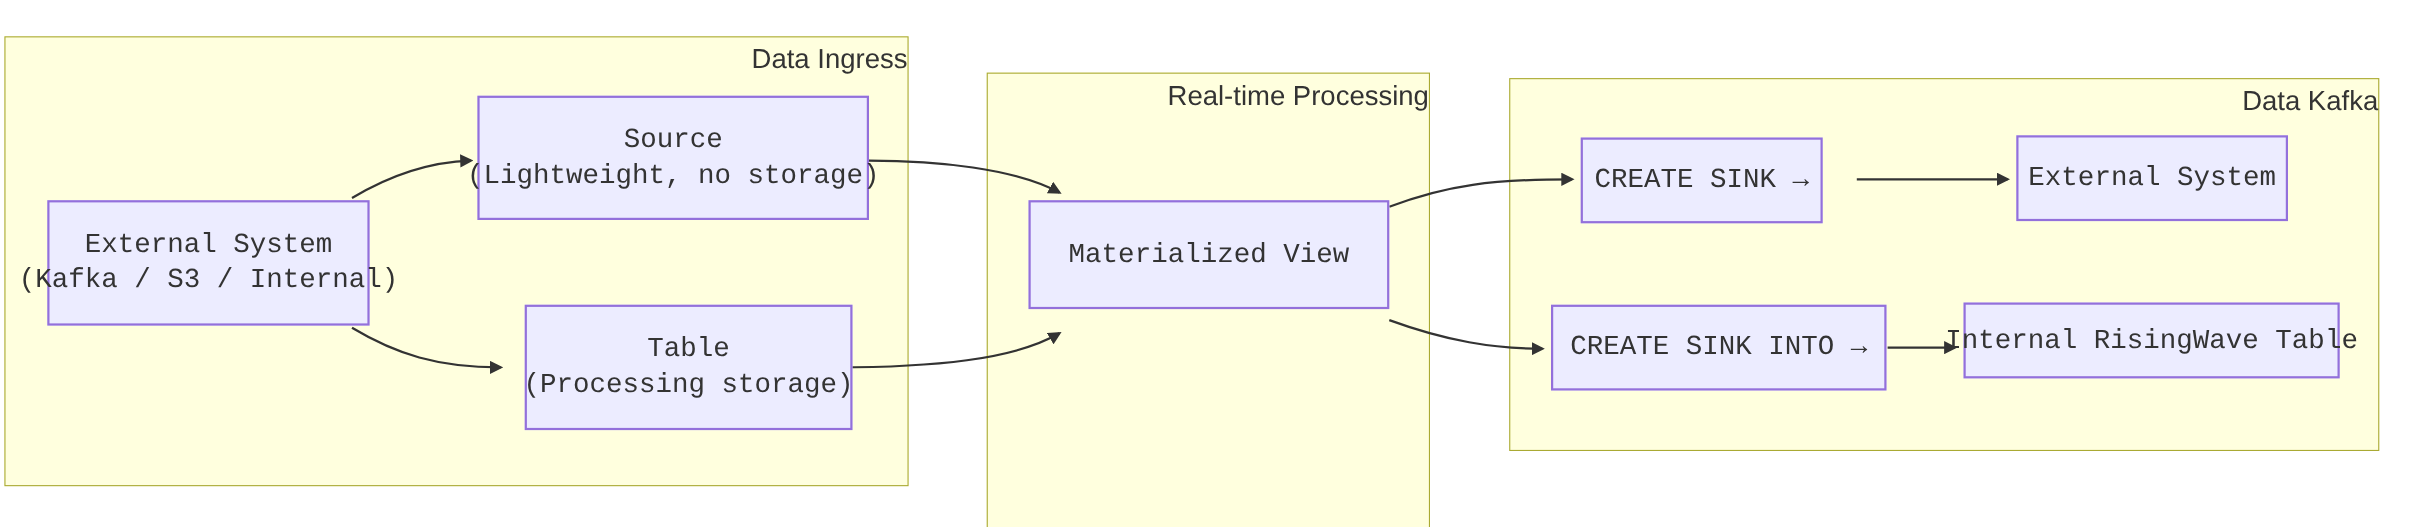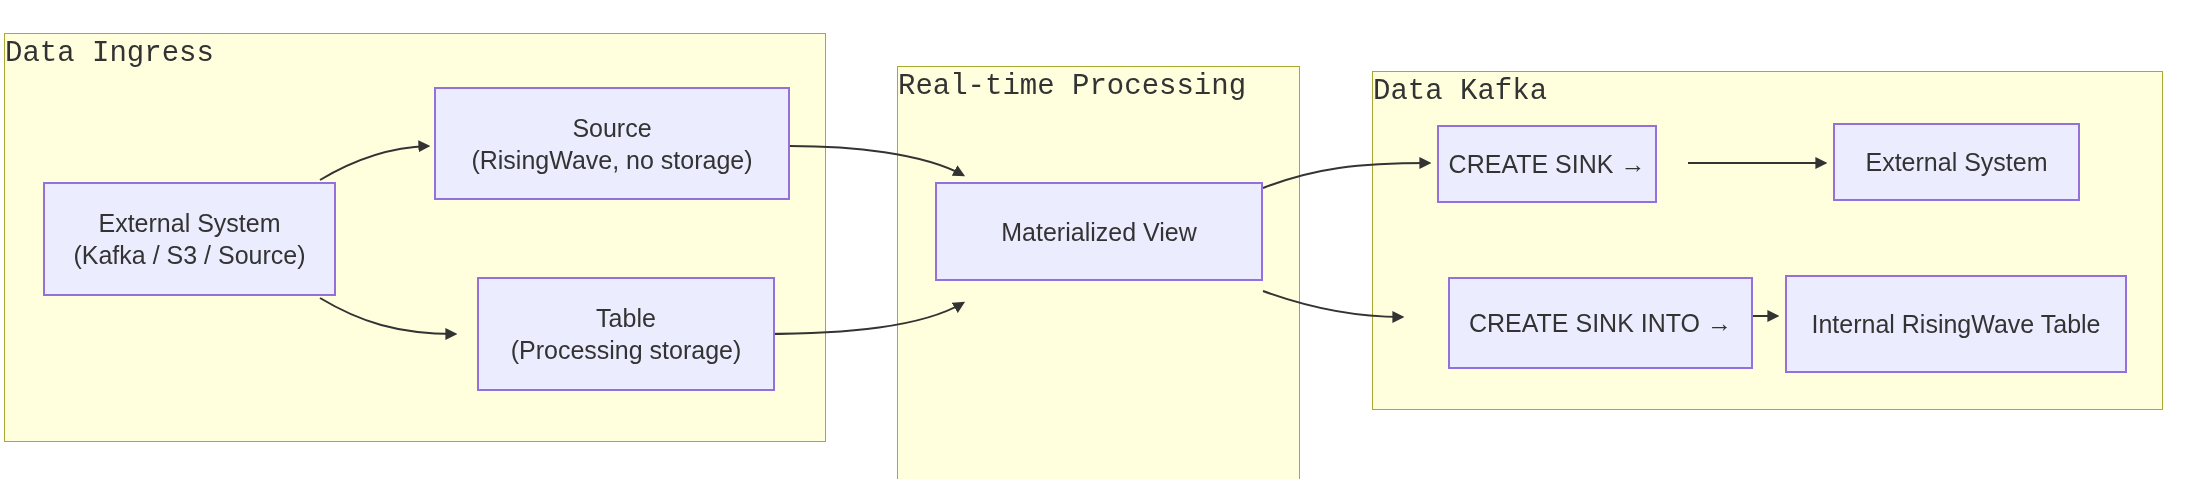--- a/index.html
+++ b/index.html
@@ -14,28 +14,28 @@
     font-family:"Liberation Sans","DejaVu Sans",sans-serif;
     color:var(--text);
   }
   .cluster{
     position:absolute;box-sizing:border-box;
     background:var(--cluster-fill);
     border:1.5px solid var(--cluster-border);
   }
   .cluster-label{
     position:absolute;top:6px;left:0;right:0;
-    text-align:left;font-size:29px;line-height:28px;font-family:Liberation Mono, monospace;
+    text-align:right;font-size:25px;line-height:28px;
   }
   .node{
     position:absolute;box-sizing:border-box;
     background:var(--node-fill);
     border:2px solid var(--node-border);
     display:flex;flex-direction:column;align-items:center;justify-content:center;
-    font-size:25px;line-height:32px;text-align:center;white-space:nowrap;
+    font-size:25px;line-height:32px;text-align:center;white-space:nowrap;font-family:Liberation Mono, monospace;
   }
   .edges{position:absolute;left:0;top:0;width:2195px;height:479px;pointer-events:none;}
   .edges path.edge{stroke:var(--edge);stroke-width:2;fill:none;}
   #arrowhead path{fill:var(--edge);stroke:none;}
 </style>
 </head>
 <body>
 
 <div class="canvas">
 
@@ -62,46 +62,46 @@
     <path class="edge" d="M 790 146 C 852 146, 922 153, 963 175" marker-end="url(#arrowhead)"></path>
     <path class="edge" d="M 759 334 C 848 334, 922 327, 963 303" marker-end="url(#arrowhead)"></path>
     <path class="edge" d="M 1263 188 C 1315 168, 1358 163, 1429 163" marker-end="url(#arrowhead)"></path>
     <path class="edge" d="M 1263 291 C 1315 310, 1358 317, 1402 317" marker-end="url(#arrowhead)"></path>
     <path class="edge" d="M 1688 163 L 1825 163" marker-end="url(#arrowhead)"></path>
     <path class="edge" d="M 1716 316 L 1777 316" marker-end="url(#arrowhead)"></path>
   </svg>
 
   <div class="node" style="left:43px;top:182px;width:293px;height:114px">
     <div>External System</div>
-    <div>(Kafka / S3 / Source)</div>
+    <div>(Kafka / S3 / Internal)</div>
   </div>
 
   <div class="node" style="left:434px;top:87px;width:356px;height:113px">
     <div>Source</div>
-    <div>(RisingWave, no storage)</div>
+    <div>(Lightweight, no storage)</div>
   </div>
 
   <div class="node" style="left:477px;top:277px;width:298px;height:114px">
     <div>Table</div>
     <div>(Processing storage)</div>
   </div>
 
   <div class="node" style="left:935px;top:182px;width:328px;height:99px">
     <div>Materialized View</div>
   </div>
 
   <div class="node" style="left:1437px;top:125px;width:220px;height:78px">
     <div>CREATE SINK →</div>
   </div>
 
   <div class="node" style="left:1833px;top:123px;width:247px;height:78px">
     <div>External System</div>
   </div>
 
-  <div class="node" style="left:1448px;top:277px;width:305px;height:92px">
+  <div class="node" style="left:1410px;top:277px;width:305px;height:78px">
     <div>CREATE SINK INTO →</div>
   </div>
 
-  <div class="node" style="left:1785px;top:275px;width:342px;height:98px">
+  <div class="node" style="left:1785px;top:275px;width:342px;height:69px">
     <div>Internal RisingWave Table</div>
   </div>
 
 </div>
 
 </body></html>

